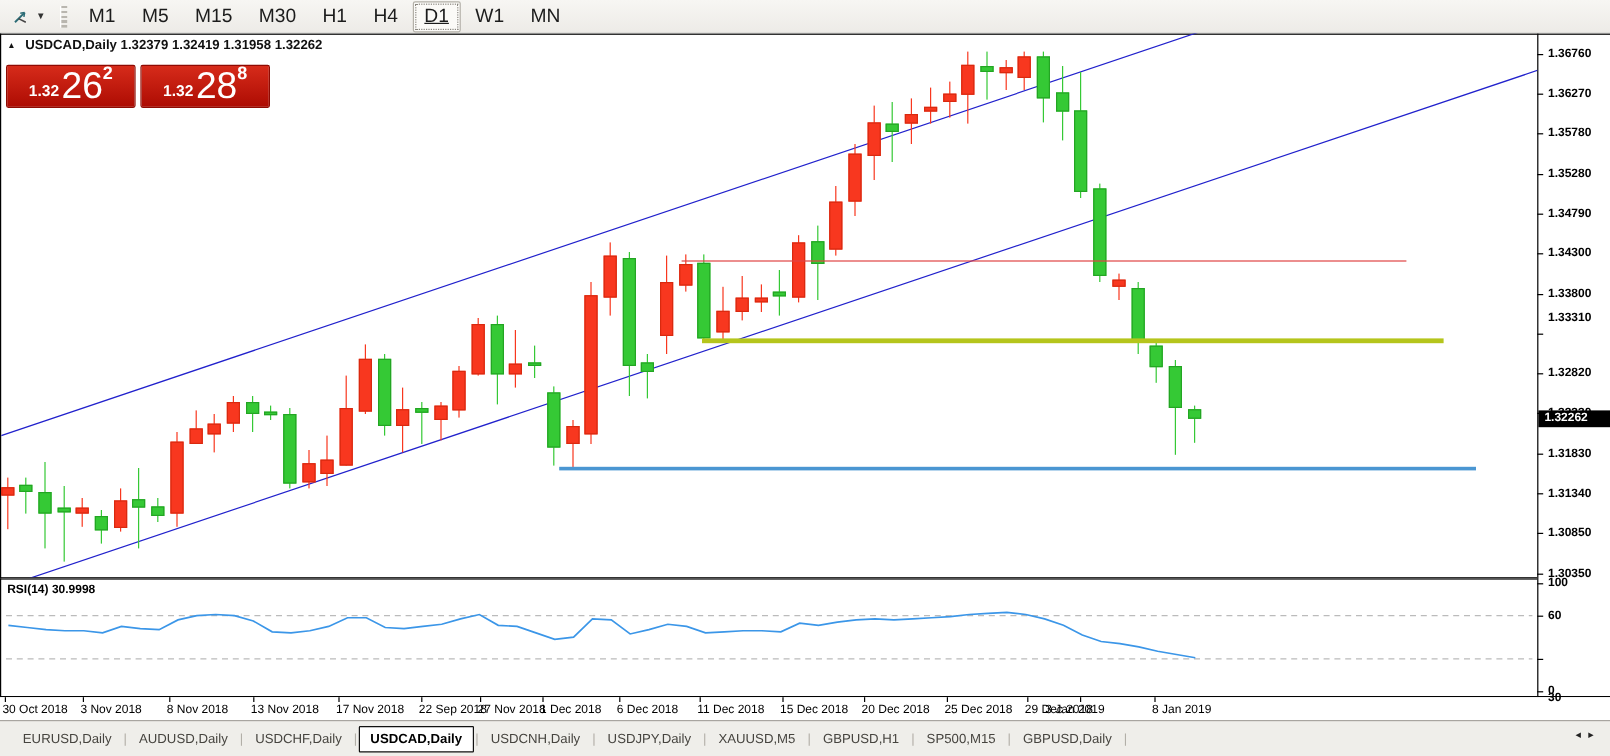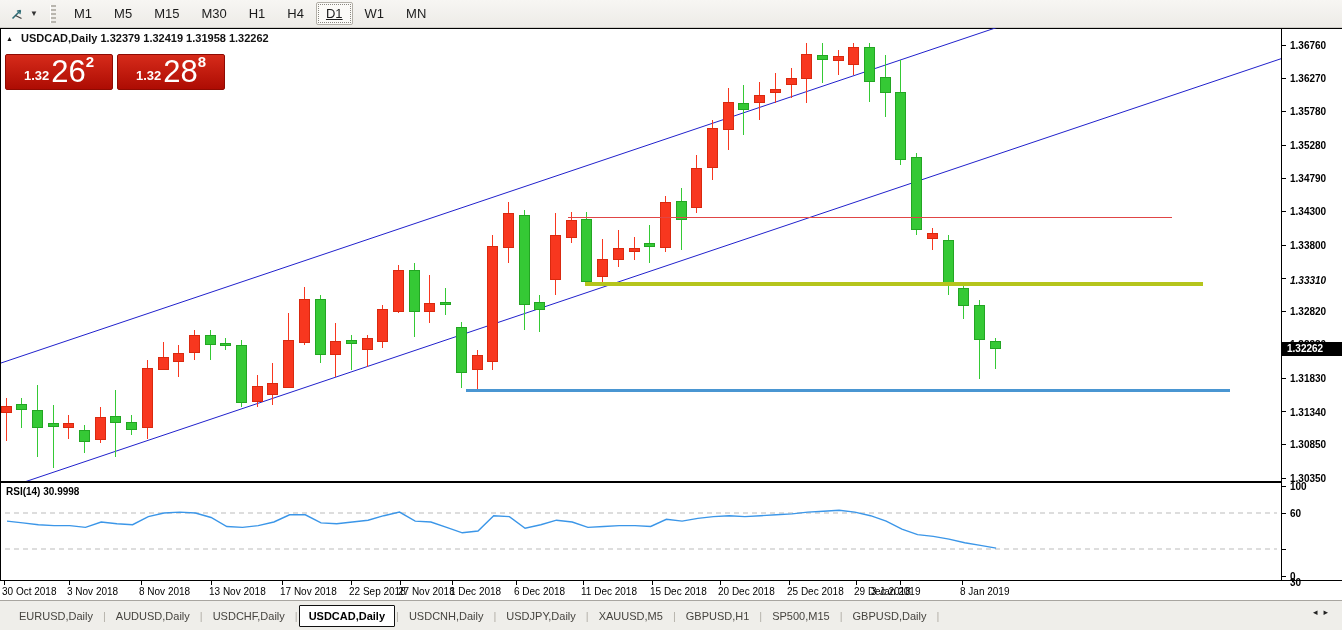--- a/index.html
+++ b/index.html
@@ -7,21 +7,21 @@
          font-family:"Liberation Sans",sans-serif;-webkit-font-smoothing:antialiased;}
   
   #toolbar{position:absolute;left:0;top:0;width:1342px;height:28px;
            background:linear-gradient(#f7f6f3,#edebe7);border-bottom:1px solid #cfcdc8;
            display:flex;align-items:center;box-sizing:border-box;padding-left:6px;}
   .tool-icon-btn{display:inline-flex;align-items:center;justify-content:center;width:22px;height:22px;cursor:default;}
   .tool-caret{font-size:8px;color:#333;width:12px;text-align:center;}
   .grip{width:5px;height:18px;margin:0 8px 0 10px;
         background:repeating-linear-gradient(to bottom,#b9b6af 0 2px,transparent 2px 4px);
         border-left:1px solid #fff;}
-  .tf-btn{font-size:13px;color:#1c1c1c;padding:4px 9px;margin-right:2px;border:1px solid transparent;
+  .tf-btn{font-size:16px;color:#1c1c1c;padding:4px 9px;margin-right:2px;border:1px solid transparent;
           border-radius:2px;line-height:1;}
   .tf-btn.active{background:#fbfaf7;border:1px solid #b3b0a8;outline:1px dotted #8a8780;outline-offset:-3px;text-decoration:underline;}
   
   #plot{position:absolute;left:0;top:28px;width:1281px;height:454px;background:#fff;
         border-top:1px solid #000;border-left:1px solid #000;border-bottom:1px solid #000;box-sizing:border-box;}
   #axis-col{position:absolute;left:1281px;top:28px;width:61px;height:553px;background:#fff;
         border-top:1px solid #000;border-left:1px solid #000;border-bottom:1px solid #000;box-sizing:border-box;}
   #rsi-panel{position:absolute;left:0;top:482px;width:1281px;height:99px;background:#fff;
         border-top:1px solid #000;border-left:1px solid #000;border-bottom:1px solid #000;box-sizing:border-box;}
   #date-strip{position:absolute;left:0;top:581px;width:1342px;height:19px;background:#fff;}
@@ -240,21 +240,21 @@
       <div class="price-label" style="top: 111.199px;">1.35780</div>
       <div class="price-tick" style="top: 144.974px;"></div>
       <div class="price-label" style="top: 144.974px;">1.35280</div>
       <div class="price-tick" style="top: 178.073px;"></div>
       <div class="price-label" style="top: 178.073px;">1.34790</div>
       <div class="price-tick" style="top: 211.173px;"></div>
       <div class="price-label" style="top: 211.173px;">1.34300</div>
       <div class="price-tick" style="top: 244.948px;"></div>
       <div class="price-label" style="top: 244.948px;">1.33800</div>
       <div class="price-tick" style="top: 278.047px;"></div>
-      <div class="price-label" style="top: 280px; font-style: italic;">1.33310</div>
+      <div class="price-label" style="top: 265px;">1.33310</div>
       <div class="price-tick" style="top: 311.147px;"></div>
       <div class="price-label" style="top: 311.147px;">1.32820</div>
       <div class="price-tick" style="top: 344.247px;"></div>
       <div class="price-label" style="top: 344.247px;">1.32330</div>
       <div class="price-tick" style="top: 378.021px;"></div>
       <div class="price-label" style="top: 378.021px;">1.31830</div>
       <div class="price-tick" style="top: 411.121px;"></div>
       <div class="price-label" style="top: 412px;">1.31340</div>
       <div class="price-tick" style="top: 444.22px;"></div>
       <div class="price-label" style="top: 444.22px;">1.30850</div>

